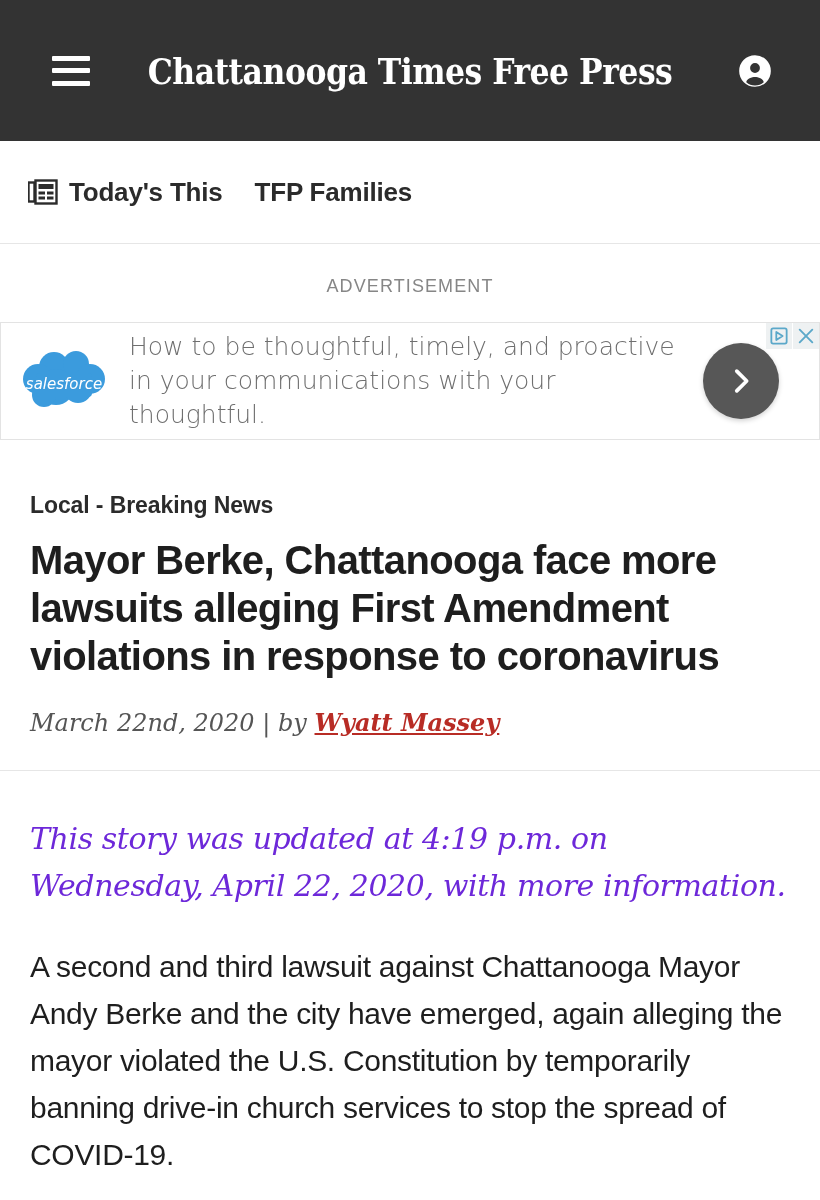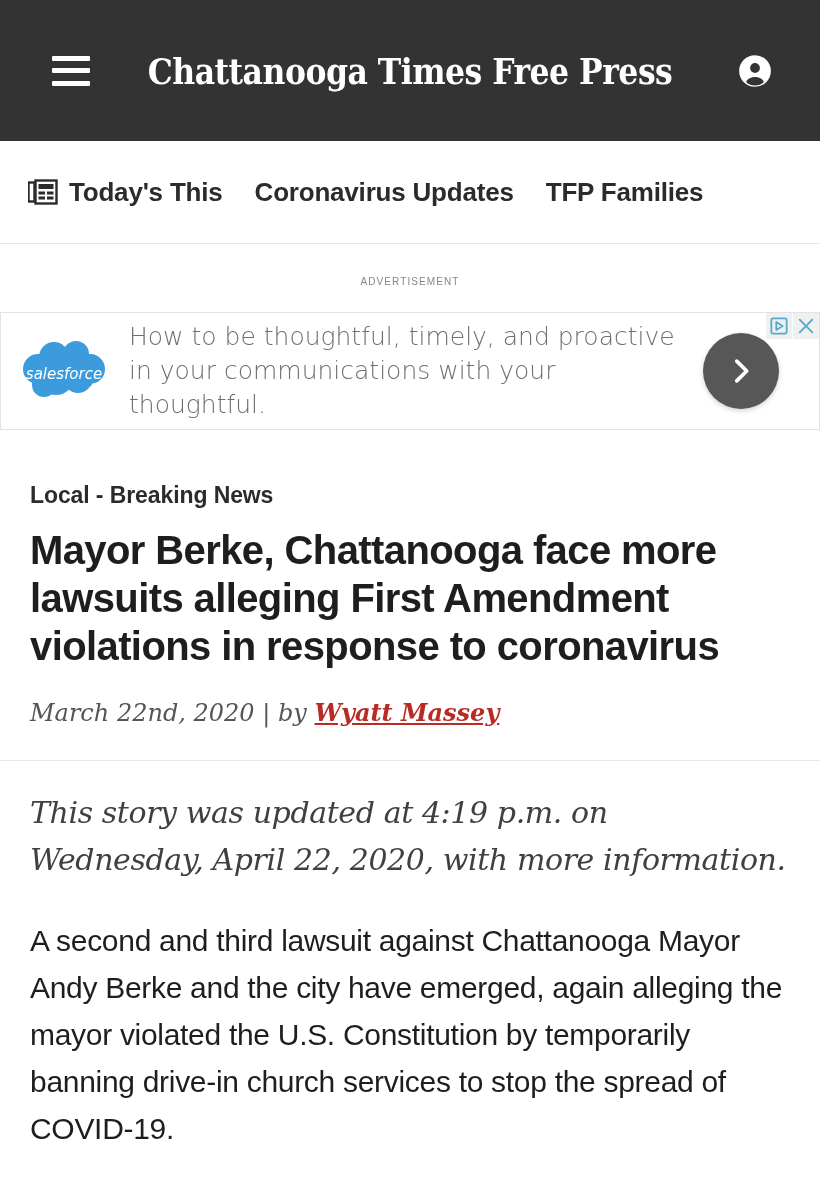--- a/index.html
+++ b/index.html
@@ -103,21 +103,21 @@
     align-items: center;
   }
 
   
   .ad-zone {
     padding-top: 32px;
     background: #ffffff;
   }
   .ad-label {
     text-align: center;
-    font-size: 10px;
+    font-size: 18px;
     letter-spacing: 1.1px;
     color: #868686;
     margin-bottom: 25px;
   }
 
   .ad-box {
     position: relative;
     height: 118px;
     border: 1px solid #e3e3e3;
     background: #ffffff;
@@ -218,25 +218,25 @@
 
   .rule {
     margin-top: 33px;
     height: 1px;
     background: #e6e6e6;
     margin-left: -30px;
     margin-right: -30px;
   }
 
   .body-note {
-    margin-top: 28px;
+    margin-top: 44px;
     font-size: 30px;
     line-height: 47px;
     font-style: italic;
-    color: #404040;
+    color: #6d28d9;
     font-family: "DejaVu Serif", serif;
     letter-spacing: -0.4px;
   }
 
   .body-para {
     margin-top: 34px;
     font-size: 30px;
     line-height: 47px;
     color: #1e1e1e;
     letter-spacing: -0.3px;
@@ -274,23 +274,20 @@
           <rect x="10.5" y="5" width="15" height="5" fill="#2b2b2b"></rect>
           <rect x="10.5" y="12.5" width="6.5" height="3" fill="#2b2b2b"></rect>
           <rect x="19" y="12.5" width="6.5" height="3" fill="#2b2b2b"></rect>
           <rect x="10.5" y="17.5" width="6.5" height="3" fill="#2b2b2b"></rect>
           <rect x="19" y="17.5" width="6.5" height="3" fill="#2b2b2b"></rect>
         </svg>
       </span>
       <span>Today's This</span>
     </div>
 
-    <div class="secnav-item">
-      <span>Coronavirus Updates</span>
-    </div>
 
     <div class="secnav-item">
       <span>TFP Families</span>
     </div>
   </div>
 
   <div class="ad-zone">
 
     <div class="ad-label">ADVERTISEMENT</div>
 

